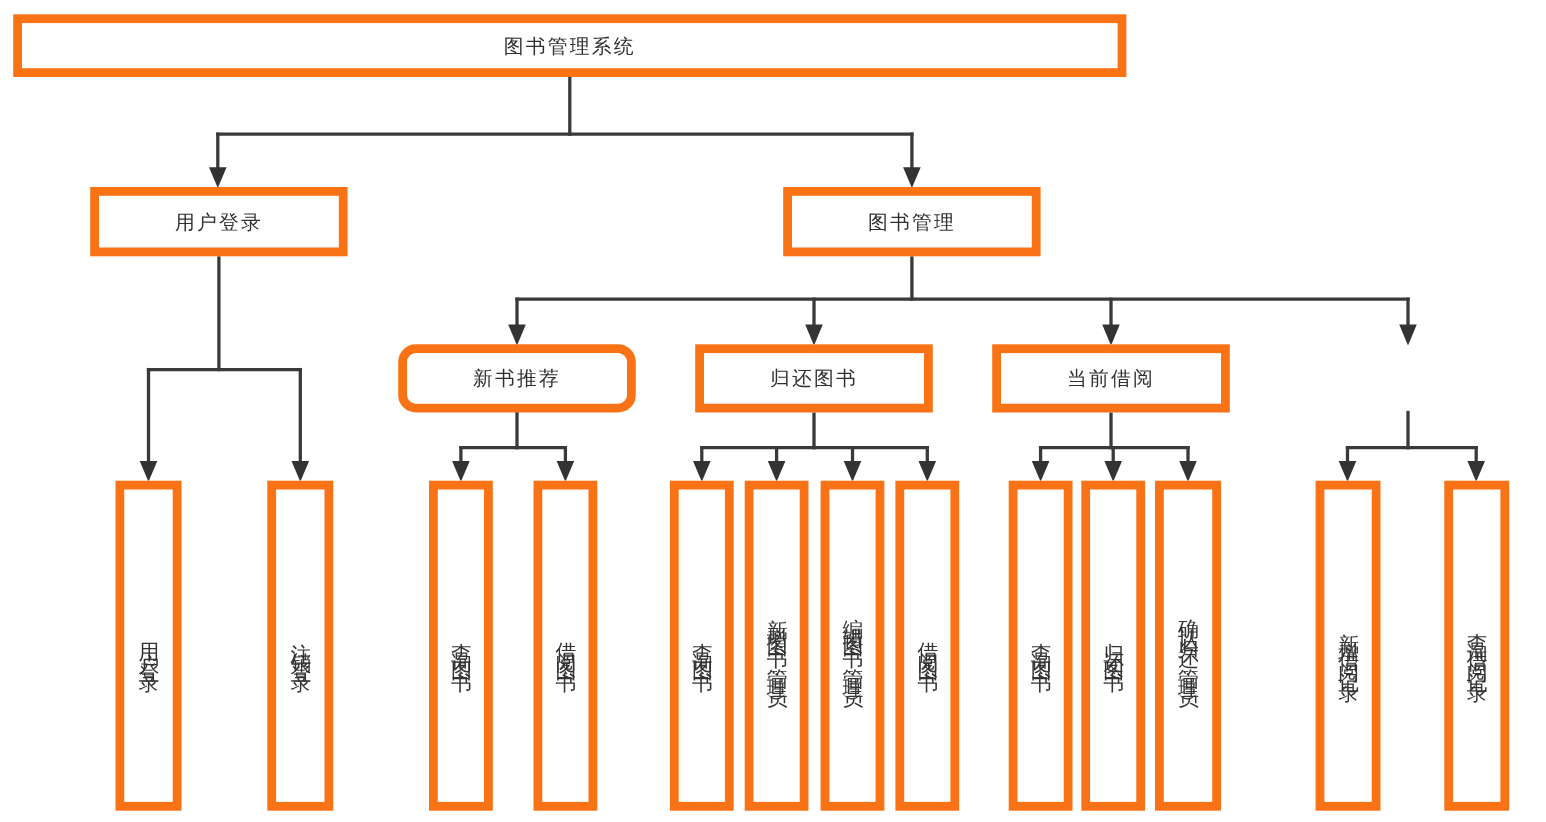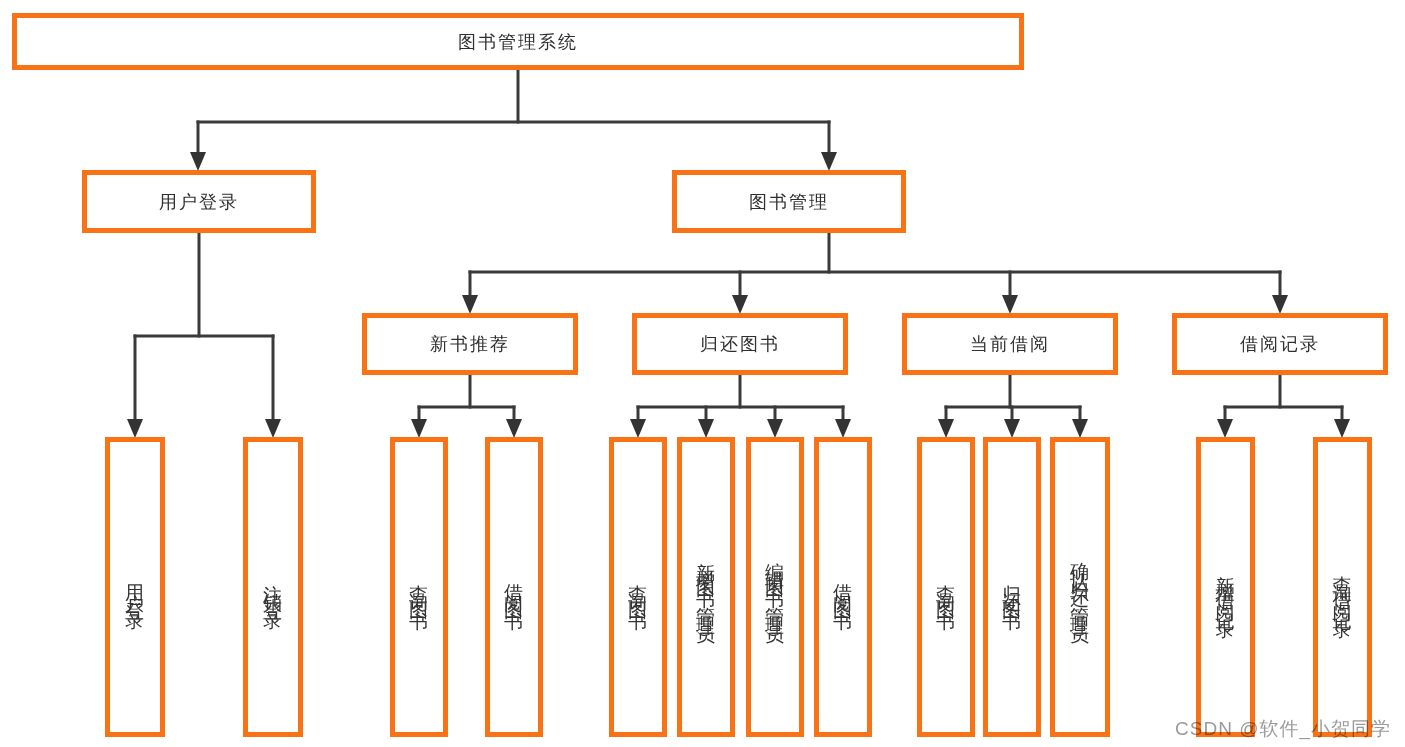--- a/index.html
+++ b/index.html
@@ -4,21 +4,21 @@
 <style>
   html,body { margin:0; padding:0; background:#ffffff; }
   body { font-family:"Liberation Sans","DejaVu Sans",sans-serif; }
   .stage {
     position:relative; width:1405px; height:747px; background:#ffffff;
     overflow:hidden;
   }
   svg.connectors { position:absolute; left:0; top:0; z-index:0; }
   .box {
     position:absolute; box-sizing:border-box; background:#ffffff;
-    border:5px solid #f97316; display:flex; align-items:center; justify-content:center;
+    border:8px solid #f97316; display:flex; align-items:center; justify-content:center;
     color:#2f2f2f; z-index:1;
   }
   .hbox { font-size:18px; letter-spacing:2px; }
   .vbox span {
     writing-mode:vertical-rl; text-orientation:mixed;
     font-size:19px; letter-spacing:9px; line-height:1;
     color:#333333; white-space:nowrap;
   }
   .root-box   { left:12px;  top:13px;  width:1012px; height:57px; }
   .lvl2       { height:63px; width:234px; top:170px; }
@@ -108,35 +108,32 @@
     </g>
   </svg>
 
   <div class="box hbox root-box">
     <span>图书管理系统</span>
   </div>
 
   <div class="box hbox lvl2" style="left:82px;">
     <span>用户登录</span>
   </div>
-  <div class="box hbox lvl2" style="left:672px;">
+  <div class="box hbox lvl2" style="left:712px;">
     <span>图书管理</span>
   </div>
 
-  <div class="box hbox lvl3" style="left:362px;">
+  <div class="box hbox lvl3" style="left:362px;border-radius:16px;">
     <span>新书推荐</span>
   </div>
   <div class="box hbox lvl3" style="left:632px;">
     <span>归还图书</span>
   </div>
   <div class="box hbox lvl3" style="left:902px;align-items:center;">
     <span>当前借阅</span>
-  </div>
-  <div class="box hbox lvl3" style="left:1172px;">
-    <span>借阅记录</span>
   </div>
 
   <div class="box vbox leaf" style="left:105px;width:60px;">
     <span>用户登录</span>
   </div>
   <div class="box vbox leaf" style="left:243px;width:60px;">
     <span>注销登录</span>
   </div>
 
   <div class="box vbox leaf" style="left:390px;">
@@ -169,15 +166,14 @@
     <span>确认归还（管理员）</span>
   </div>
 
   <div class="box vbox leaf" style="left:1196px;width:59px;">
     <span>新增借阅记录</span>
   </div>
   <div class="box vbox leaf" style="left:1313px;width:59px;">
     <span>查询借阅记录</span>
   </div>
 
-  <div class="watermark">CSDN @软件_小贺同学</div>
 
 </div>
 
 </body></html>

